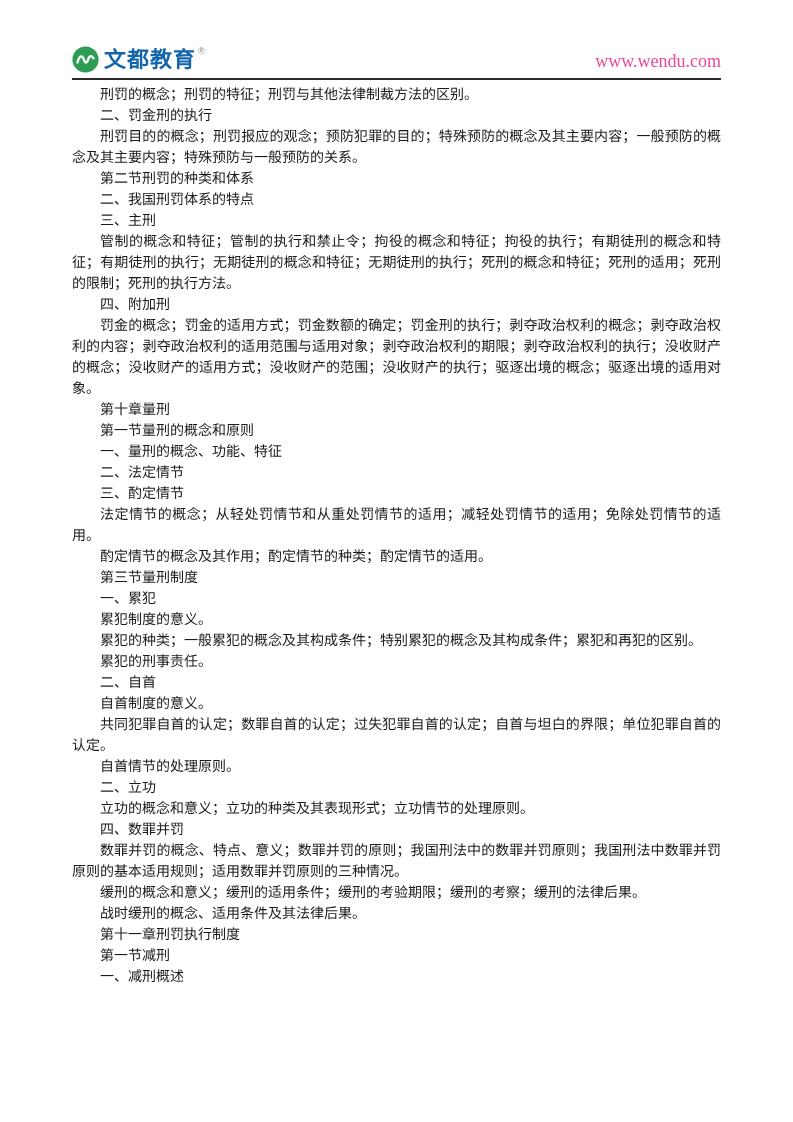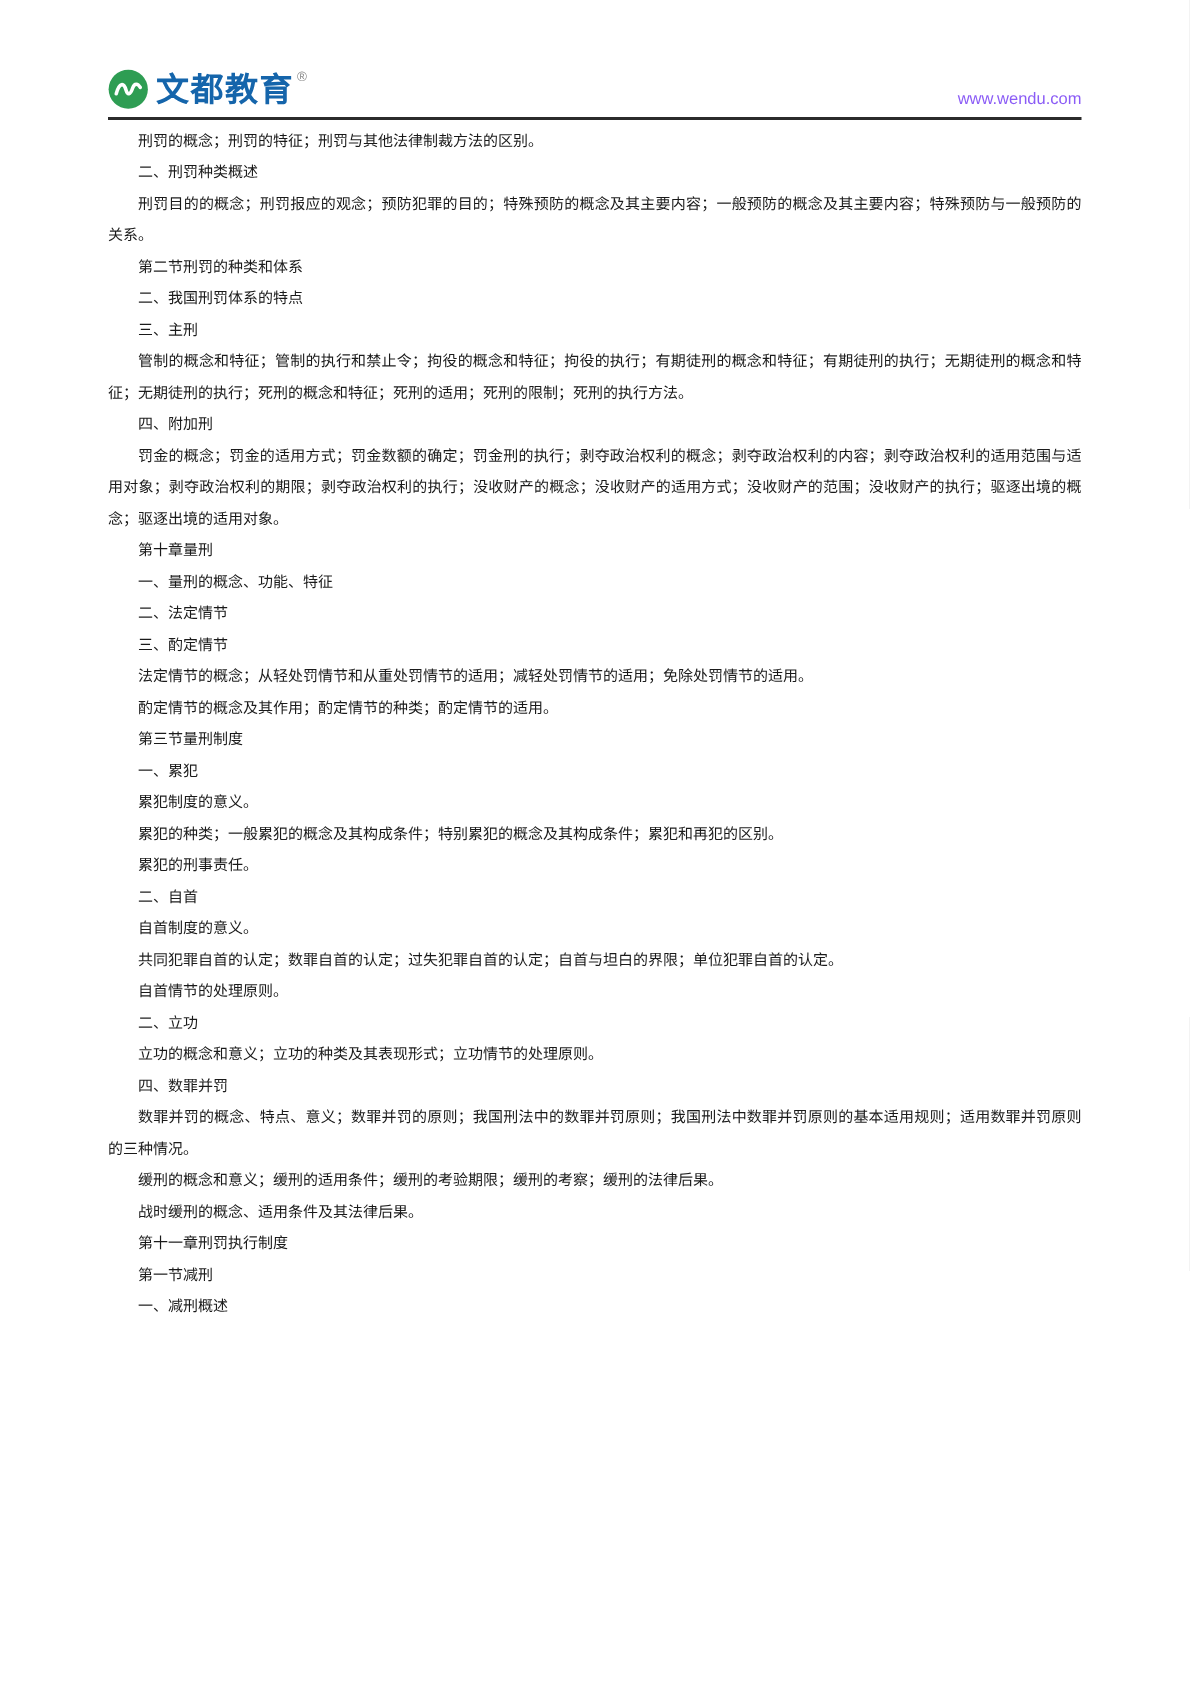--- a/index.html
+++ b/index.html
@@ -49,32 +49,32 @@
     line-height:27px;
   }
   .logo-reg{
     font-family:"Liberation Sans","DejaVu Sans",sans-serif;
     font-size:9px;
     color:#8a8a8a;
     margin-left:2px;
     line-height:10px;
   }
   .site-url{
-    font-family:Liberation Sans, sans-serif;
-    font-size:11px;
-    color:#8b5cf6;
+    font-family:Liberation Serif, serif;
+    font-size:18px;
+    color:#ec4899;
     padding-bottom:1px;
   }
   
   .doc-body{
     padding-top:4px;
   }
   .doc-p{
     margin:0;
-    font-size:10px;
+    font-size:14px;
     line-height:21px;
     text-indent:2em;
     text-align:justify;
     word-break:break-all;
   }
 </style>
 </head>
 <body>
 
 <div class="sheet">
@@ -89,29 +89,30 @@
       </span>
       <span class="logo-text">文都教育</span>
       <span class="logo-reg">®</span>
     </div>
     <div class="site-url">www.wendu.com</div>
   </header>
 
   <main class="doc-body">
     <div>
         <p class="doc-p">刑罚的概念；刑罚的特征；刑罚与其他法律制裁方法的区别。</p>
-        <p class="doc-p">二、刑罚种类概述</p>
+        <p class="doc-p">二、罚金刑的执行</p>
         <p class="doc-p">刑罚目的的概念；刑罚报应的观念；预防犯罪的目的；特殊预防的概念及其主要内容；一般预防的概念及其主要内容；特殊预防与一般预防的关系。</p>
         <p class="doc-p">第二节刑罚的种类和体系</p>
         <p class="doc-p">二、我国刑罚体系的特点</p>
         <p class="doc-p">三、主刑</p>
         <p class="doc-p">管制的概念和特征；管制的执行和禁止令；拘役的概念和特征；拘役的执行；有期徒刑的概念和特征；有期徒刑的执行；无期徒刑的概念和特征；无期徒刑的执行；死刑的概念和特征；死刑的适用；死刑的限制；死刑的执行方法。</p>
         <p class="doc-p">四、附加刑</p>
         <p class="doc-p">罚金的概念；罚金的适用方式；罚金数额的确定；罚金刑的执行；剥夺政治权利的概念；剥夺政治权利的内容；剥夺政治权利的适用范围与适用对象；剥夺政治权利的期限；剥夺政治权利的执行；没收财产的概念；没收财产的适用方式；没收财产的范围；没收财产的执行；驱逐出境的概念；驱逐出境的适用对象。</p>
         <p class="doc-p">第十章量刑</p>
+        <p class="doc-p">第一节量刑的概念和原则</p>
         <p class="doc-p">一、量刑的概念、功能、特征</p>
         <p class="doc-p">二、法定情节</p>
         <p class="doc-p">三、酌定情节</p>
         <p class="doc-p">法定情节的概念；从轻处罚情节和从重处罚情节的适用；减轻处罚情节的适用；免除处罚情节的适用。</p>
         <p class="doc-p">酌定情节的概念及其作用；酌定情节的种类；酌定情节的适用。</p>
         <p class="doc-p">第三节量刑制度</p>
         <p class="doc-p">一、累犯</p>
         <p class="doc-p">累犯制度的意义。</p>
         <p class="doc-p">累犯的种类；一般累犯的概念及其构成条件；特别累犯的概念及其构成条件；累犯和再犯的区别。</p>
         <p class="doc-p">累犯的刑事责任。</p>

